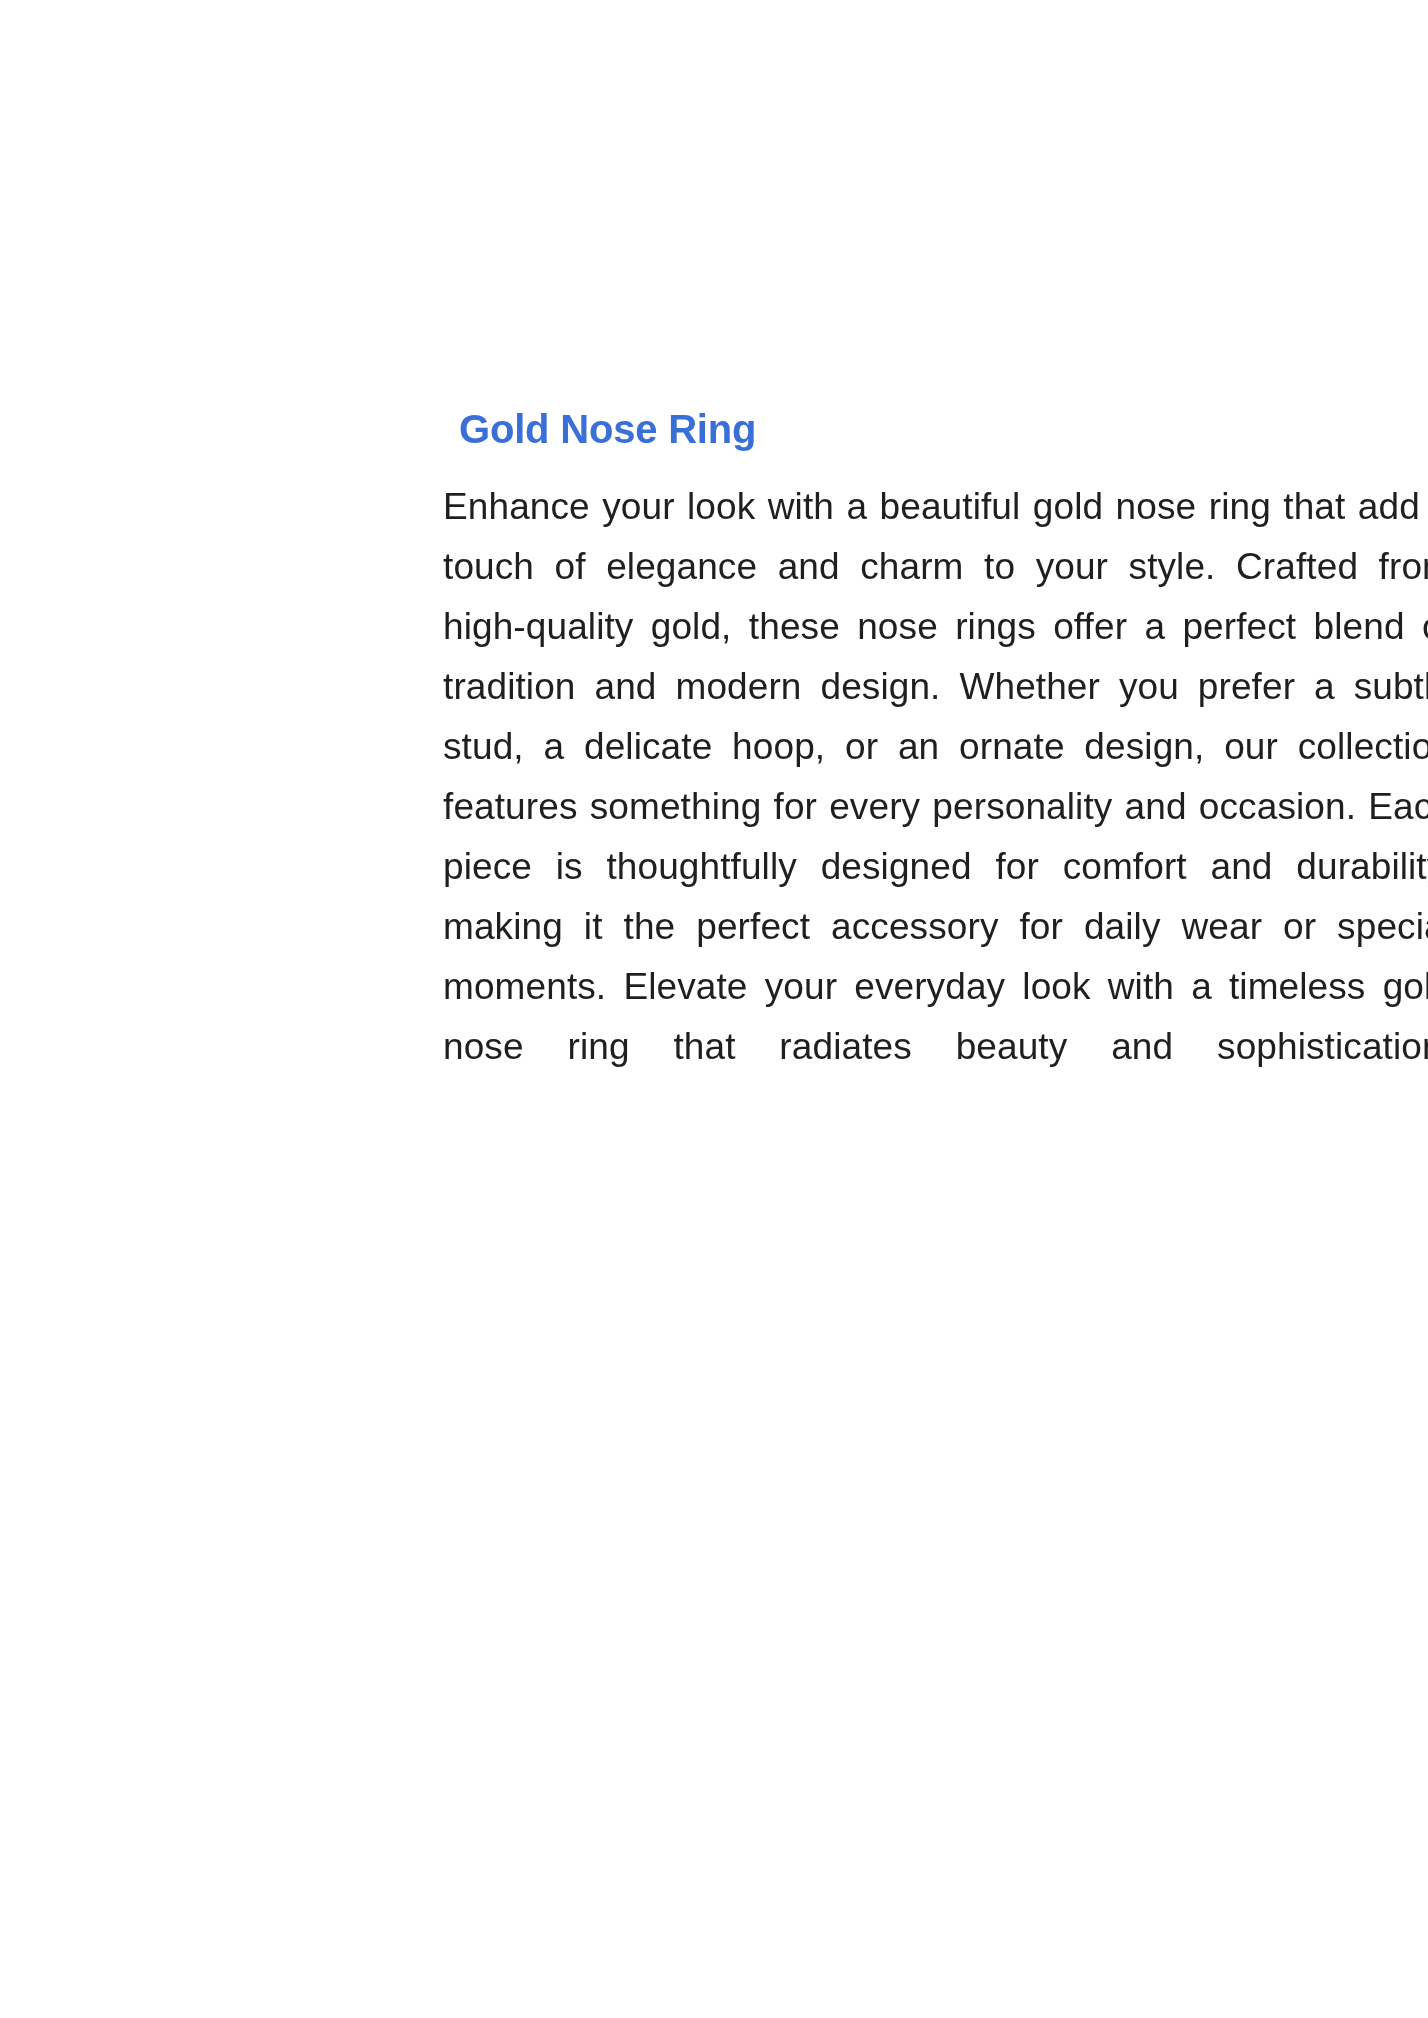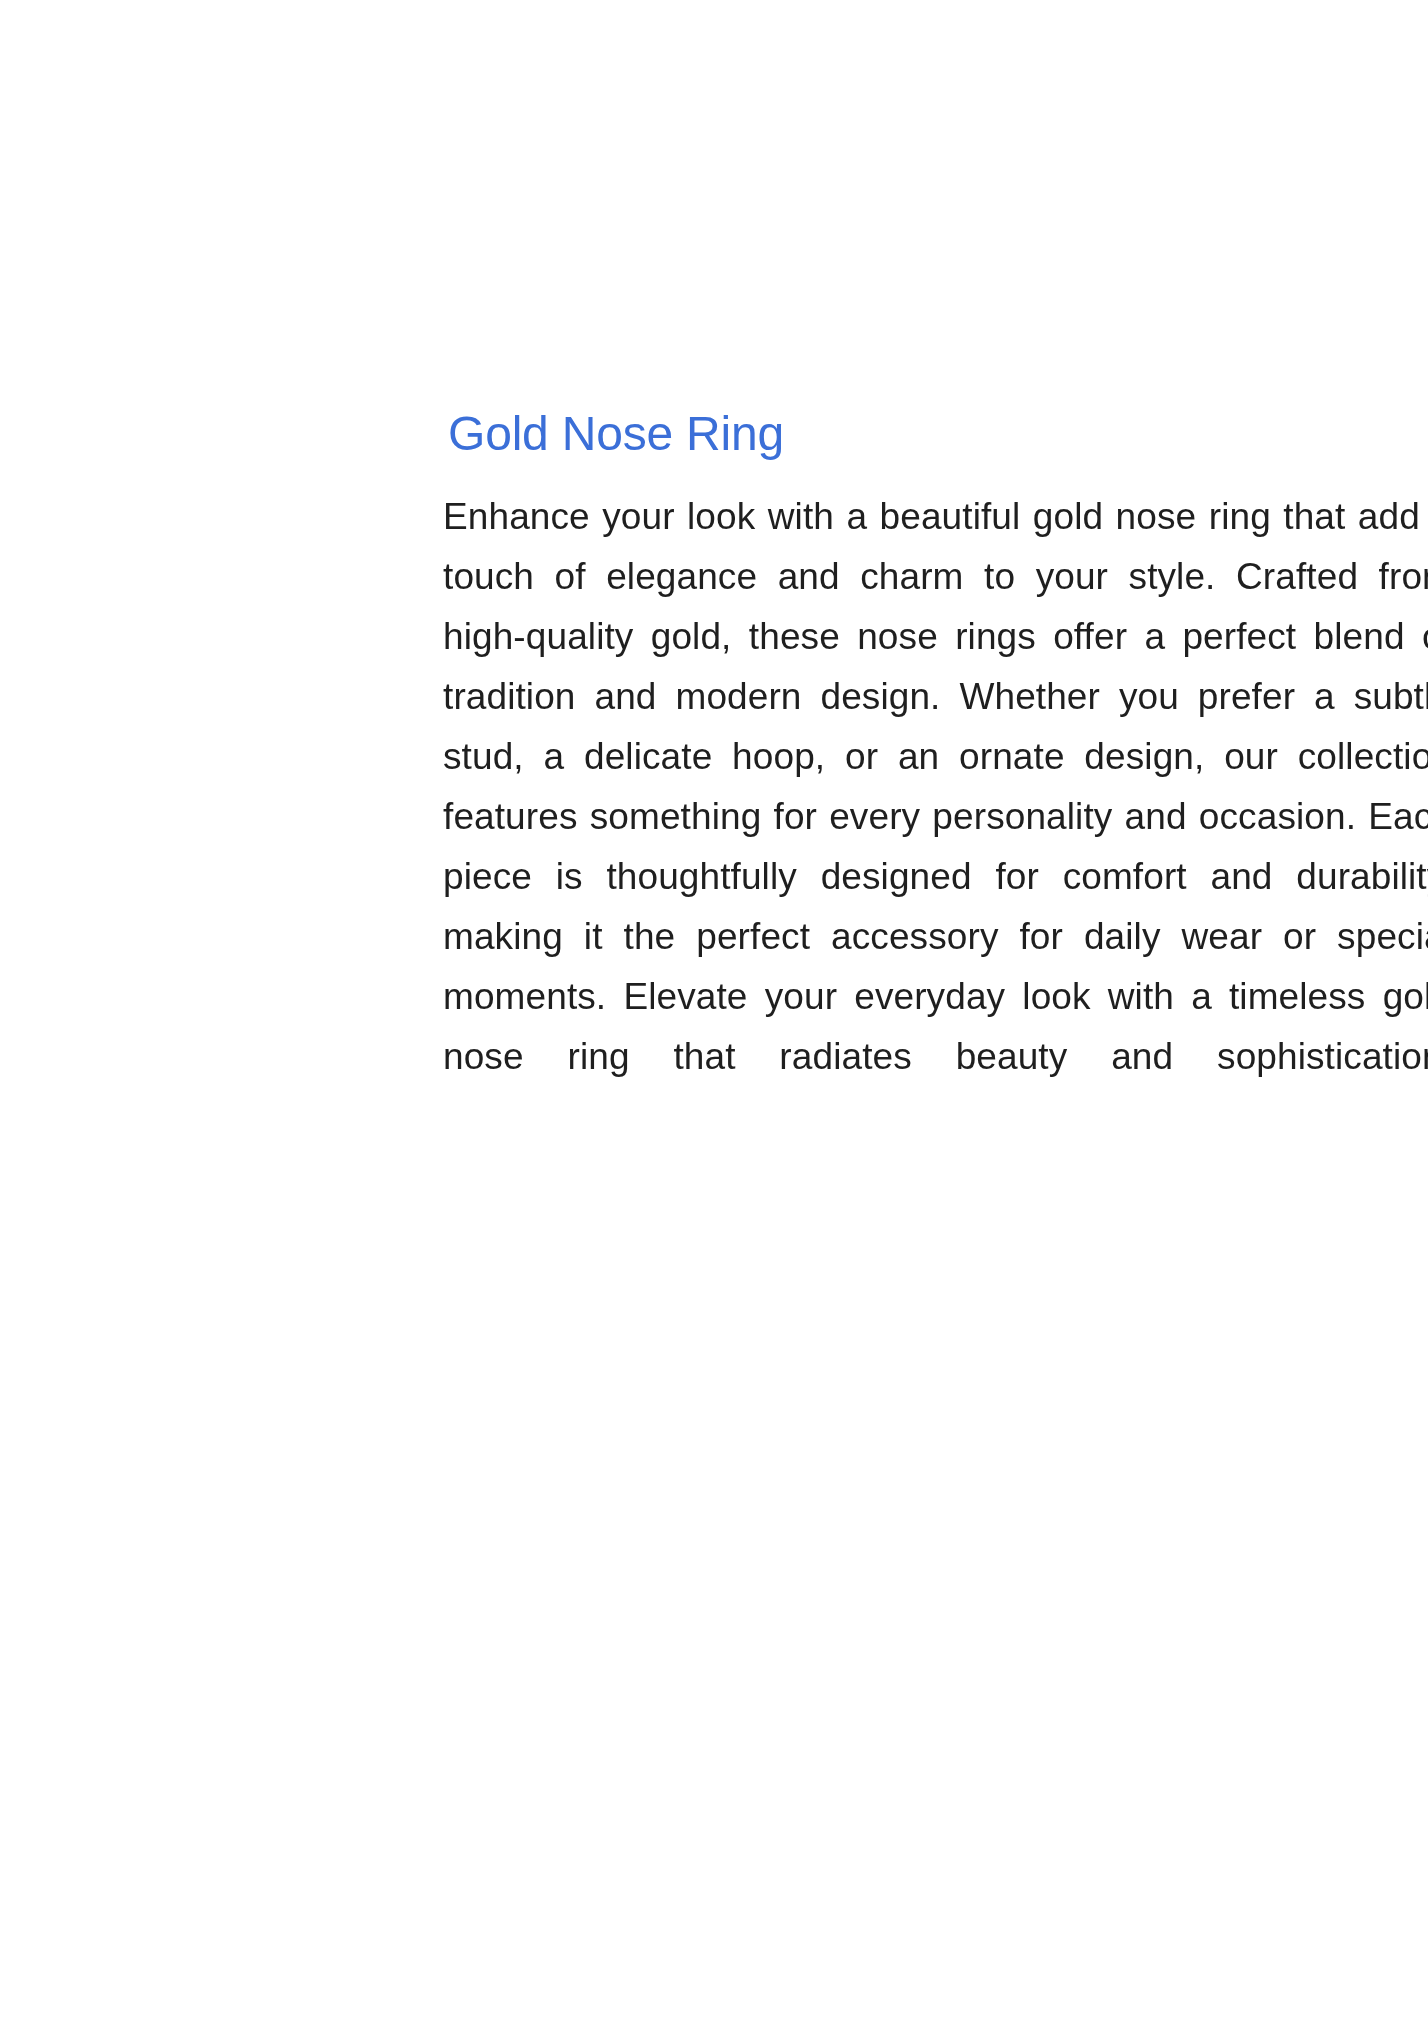--- a/index.html
+++ b/index.html
@@ -29,24 +29,24 @@
   
   #content-block {
     position: absolute;
     left: 443px;
     top: 406px;
     width: 858px;   
     box-sizing: border-box;
   }
 
   #product-title {
-    margin: 0 0 24px 5px;
-    font-size: 48px;
+    margin: 0 0 24px 16px;
+    font-size: 40px;
     line-height: 1.18;
-    font-weight: 400;
+    font-weight: 700;
     letter-spacing: -0.2px;
     color: #3b6fd8;
     white-space: nowrap;
   }
 
   #product-description {
     margin: 0;
     font-size: 37px;
     line-height: 60px;
     font-weight: 400;

